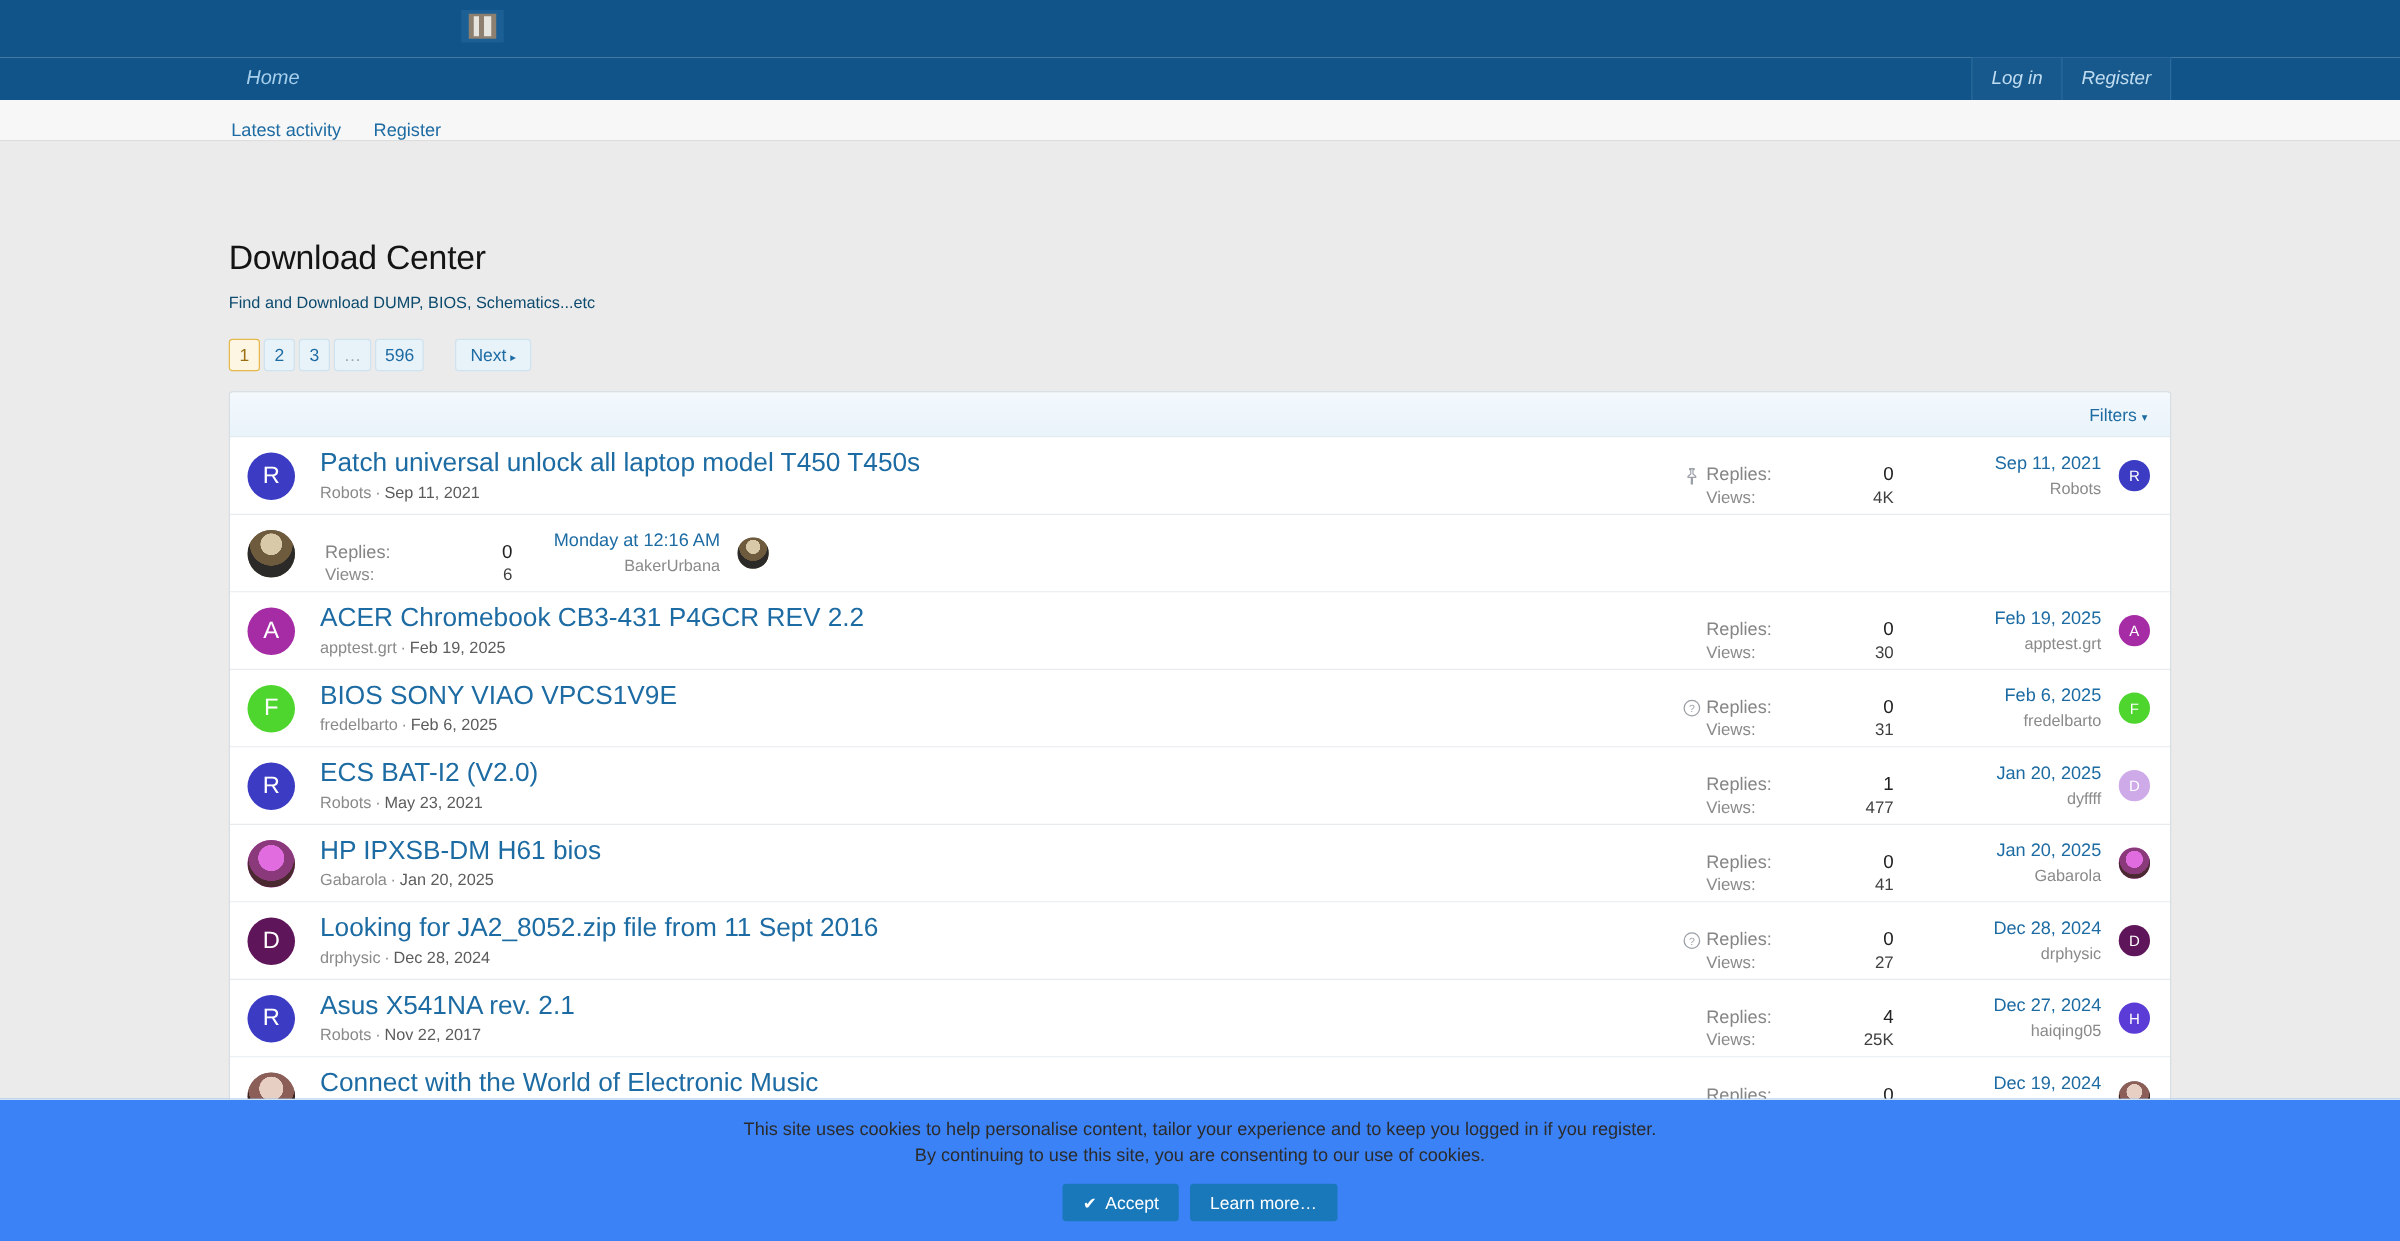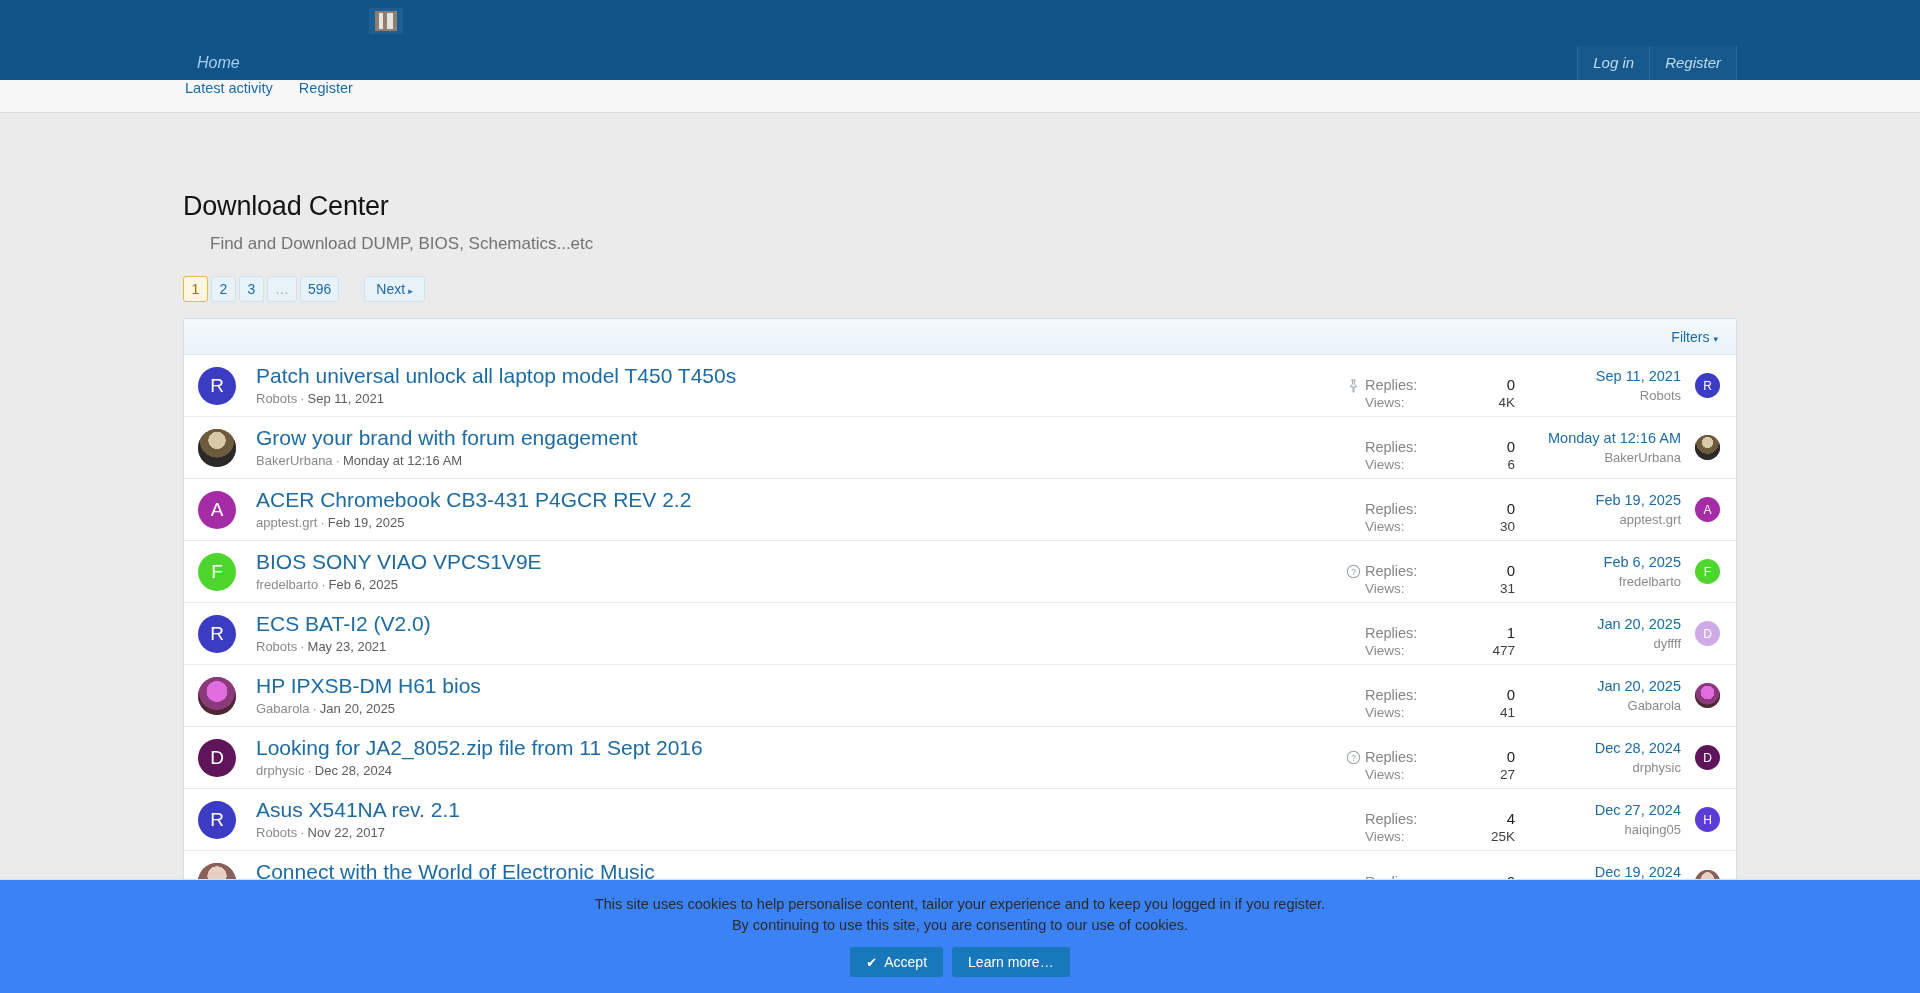--- a/index.html
+++ b/index.html
@@ -100,21 +100,21 @@
   .nav-sub {
     background: #f7f7f7;
     height: 33px;
     border-bottom: 1px solid #dddddd;
   }
   .nav-sub-inner {
     width: 1554px;
     margin: 0 auto;
     height: 33px;
     display: flex;
-    align-items: flex-start;
+    align-items: flex-end;
     padding-left: 2px;
   }
   .nav-sub-inner a {
     color: #1d6ba3;
     font-size: 14.5px;
     margin-right: 26px;
     text-decoration: none;
     cursor: pointer;
   }
 
@@ -125,23 +125,22 @@
     padding-top: 78px;
   }
   .page-title {
     font-size: 27px;
     font-weight: normal;
     color: #141414;
     letter-spacing: -0.2px;
   }
   .page-desc {
     margin-top: 12px;
-    font-size: 17px;
-    color: #737373;
-    margin-left: 27px;
+    font-size: 13px;
+    color: #0c4a6e;
   }
 
   
   .pager {
     margin-top: 22px;
     display: flex;
     align-items: center;
     gap: 3px;
   }
   .pager-btn {
@@ -413,21 +412,20 @@
             <span class="lp-user">Robots</span>
           </div>
           <span class="avatar small" style="background: rgb(59, 59, 196);">
             <span>R</span>
           </span>
         </div>
         <div class="thread-row">
           <span class="avatar" style="background: rgb(108, 96, 72);">
             <span class="ph" style="background-image: radial-gradient(circle at 50% 30%, rgb(216, 201, 168) 0px, rgb(216, 201, 168) 26%, rgb(110, 90, 60) 27%, rgb(110, 90, 60) 52%, rgb(44, 42, 40) 53%, rgb(44, 42, 40) 100%);"></span>
           </span>
-          <div class="thread-main"><a class="thread-title">Grow your brand with forum engagement</a><div class="thread-meta"><span class="author">BakerUrbana</span><span class="sep">·</span><span class="date">Monday at 12:16 AM</span></div></div>
           <div class="status-icon"></div>
           <div class="stats">
             <div class="line">
               <span class="lbl">Replies:</span>
               <span class="val">0</span>
             </div>
             <div class="line">
               <span class="lbl">Views:</span>
               <span class="val">6</span>
             </div>

